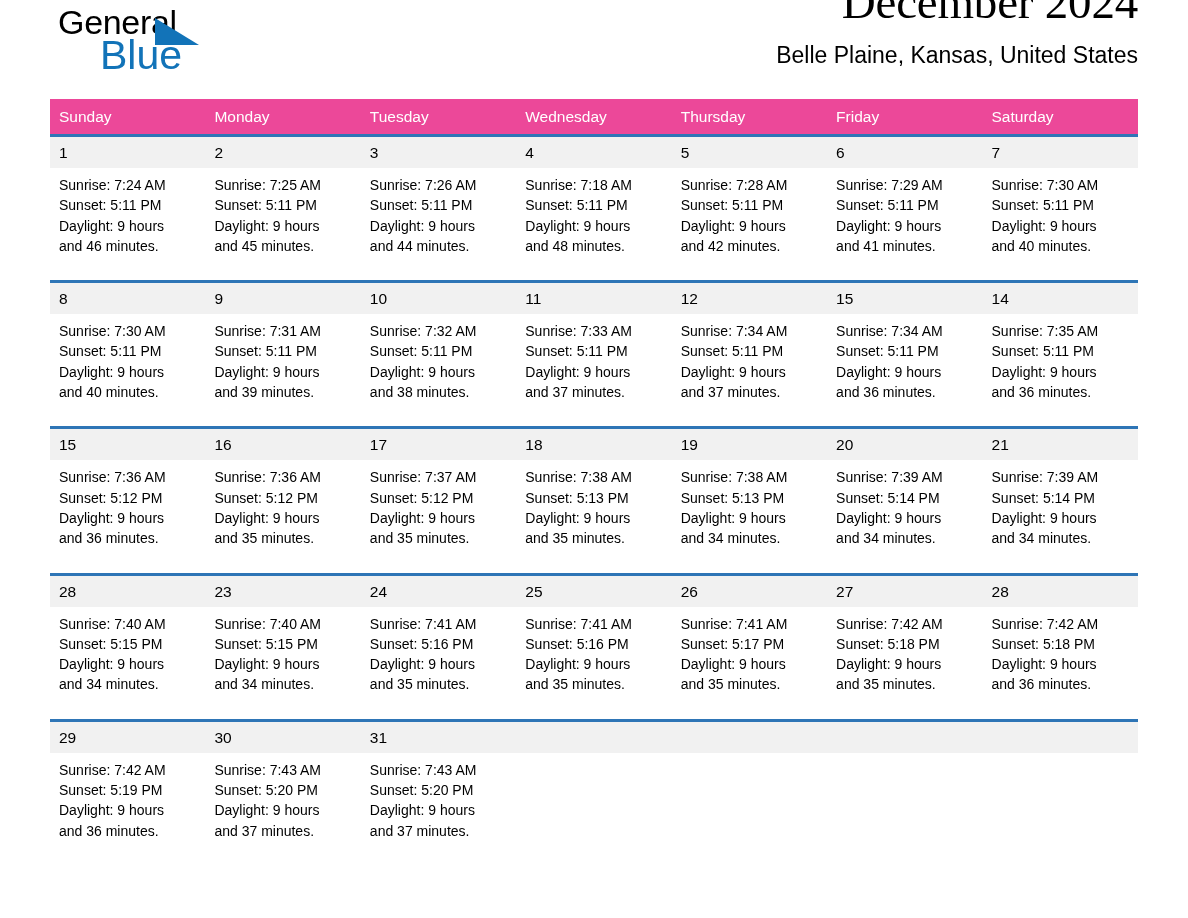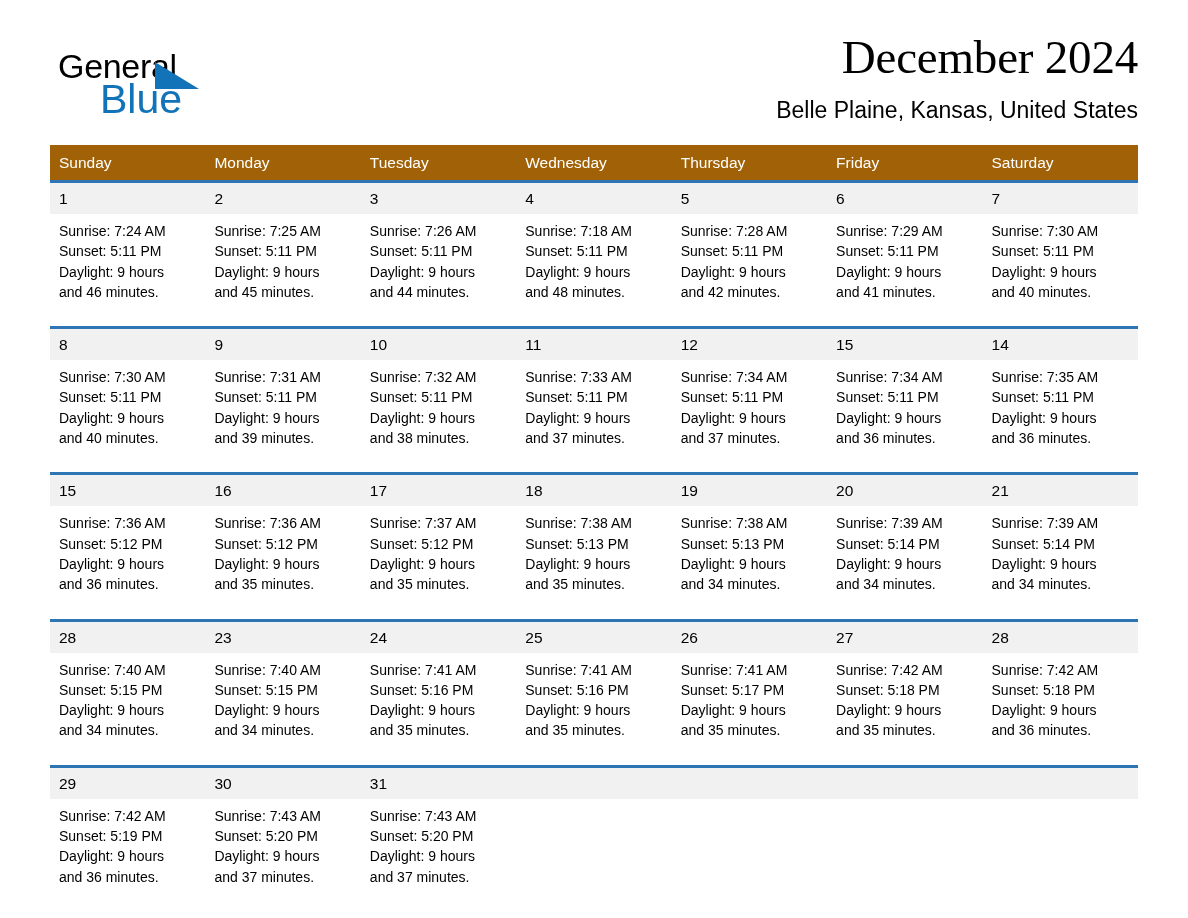--- a/index.html
+++ b/index.html
@@ -18,23 +18,22 @@
     position: relative;
     width: 1188px;
     height: 918px;
     box-sizing: border-box;
     padding: 0 50px;
   }
 
   
   .top {
     display: flex;
-    align-items: center;
+    align-items: flex-end;
     justify-content: space-between;
-    padding-top: 46px;
     height: 78px;
   }
   .logo {
     position: relative;
     width: 190px;
     height: 74px;
     margin-left: 8px;
   }
   .logo-general {
     font-size: 34px;
@@ -70,33 +69,33 @@
     font-weight: normal;
     color: #000000;
     margin: 0;
     letter-spacing: -0.2px;
     font-family: Liberation Serif, serif;
   }
   .location {
     font-size: 23px;
     line-height: 30px;
     color: #000000;
-    margin: 12px 0 14px 0;
+    margin: 12px 0 8px 0;
     font-weight: normal;
   }
 
   
   .calendar {
     margin-top: 21px;
     width: 1088px;
     border-collapse: collapse;
     table-layout: fixed;
   }
   .calendar th {
-    background: #a16207;
+    background: #ec4899;
     color: #ffffff;
     font-weight: normal;
     font-size: 15.5px;
     text-align: left;
     padding: 8px 0 8px 9px;
     height: 19px;
     vertical-align: middle;
   }
   .calendar col { width: 155.4px; }
 

